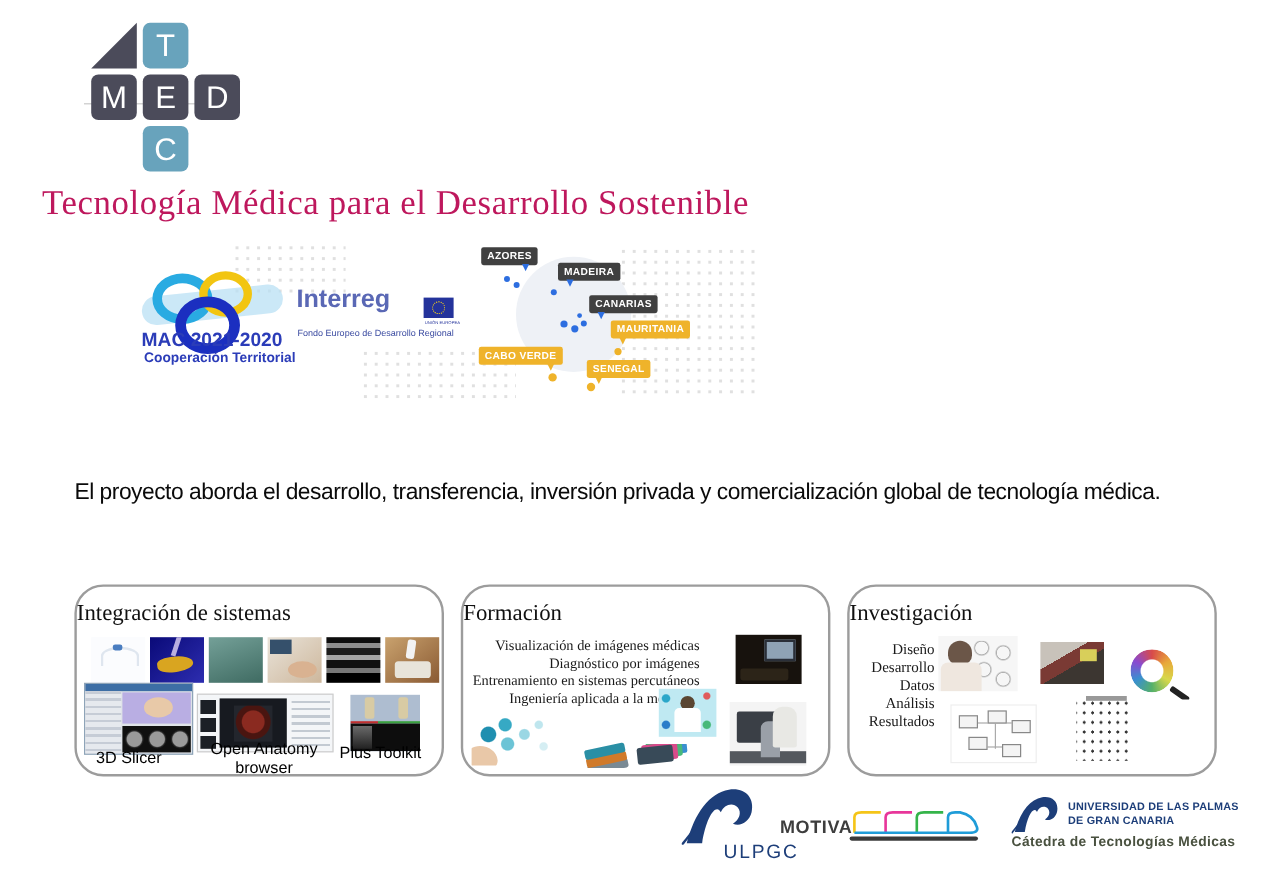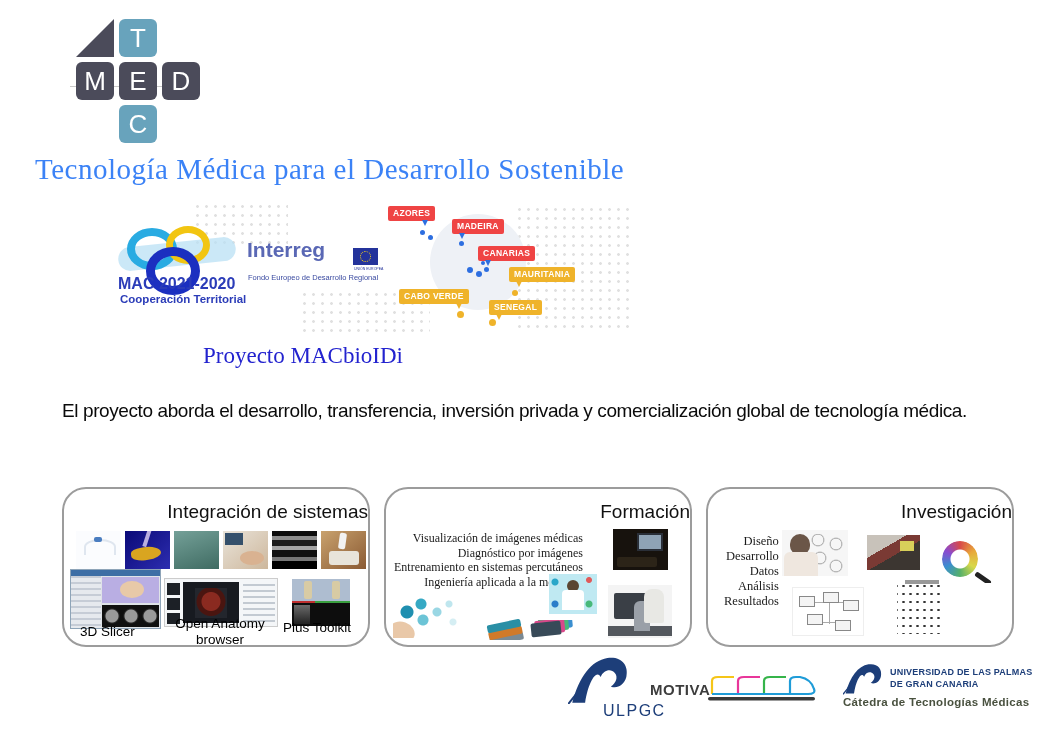--- a/index.html
+++ b/index.html
@@ -11,62 +11,62 @@
   .tile{position:absolute;width:38px;height:38px;border-radius:6px;display:flex;
         align-items:center;justify-content:center;color:#fff;font-size:26px;
         font-family:"Liberation Sans",sans-serif;}
   .tile.dark{background:#4b4b5a;}
   .tile.blue{background:#68a3bc;}
   .tri{position:absolute;width:0;height:0;border-bottom:38px solid #4b4b5a;
        border-left:38px solid transparent;}
   .logo-line{position:absolute;height:1px;background:#c9c9c9;}
 
   
-  .main-title{font-family:"Liberation Serif",serif;font-size:29px;color:#3b82f6;
+  .main-title{font-family:"Liberation Serif",serif;font-size:29px;color:#be185d;
               letter-spacing:.5px;white-space:nowrap;}
 
   
   .banner{width:530px;height:144px;background:#fff;}
   .dots{position:absolute;background-image:radial-gradient(#dcdcdc 1.3px,transparent 1.5px);
         background-size:9px 9px;opacity:.9;}
   .brush{position:absolute;background:#b9e0f4;border-radius:14px;transform:rotate(-6deg);opacity:.75;}
   .ring{position:absolute;border-radius:50%;}
   .mac-line1{position:absolute;font-weight:bold;font-size:16px;color:#2b3cb8;white-space:nowrap;}
   .mac-line2{position:absolute;font-weight:bold;font-size:11.5px;color:#2b3cb8;white-space:nowrap;}
   .interreg-name{position:absolute;font-weight:bold;font-size:21px;color:#5a68b5;}
   .interreg-sub{position:absolute;font-size:7.5px;color:#3a4aa0;white-space:nowrap;}
   .eu-flag{position:absolute;width:25px;height:17px;background:#24339b;}
   .eu-flag::before{content:"";position:absolute;left:7px;top:3px;width:9px;height:9px;
         border:1.4px dotted #f7d117;border-radius:50%;}
   .eu-cap{position:absolute;font-size:3.5px;color:#24339b;white-space:nowrap;}
   .map-circle{position:absolute;background:#eef1f6;border-radius:50%;}
   .mlabel{position:absolute;height:15px;line-height:15px;padding:0 5px;border-radius:2px;
           color:#fff;font-weight:bold;font-size:8.5px;letter-spacing:.3px;white-space:nowrap;}
-  .mlabel.blue{background:#ef4444;}
+  .mlabel.blue{background:#404040;margin-left:13px;}
   .mlabel.yellow{background:#efb32a;}
   .tail{position:absolute;bottom:-5px;width:0;height:0;
         border-left:3px solid transparent;border-right:3px solid transparent;}
   .mlabel.blue .tail{border-top:6px solid #2d6ee0;}
   .mlabel.yellow .tail{border-top:6px solid #efb32a;}
   .tail.l{left:7px;} .tail.r{right:7px;}
   .mdot{position:absolute;border-radius:50%;}
   .mdot.blue{background:#2d6ee0;} .mdot.yellow{background:#efb32a;}
 
   
   .mission{width:333px;font-family:"Liberation Serif",serif;font-size:17.5px;line-height:1.48;
            color:#141414;text-align:justify;}
   .project-title{font-family:"Liberation Serif",serif;font-size:23px;color:#2323cf;white-space:nowrap;}
   .description{width:932px;font-size:19px;letter-spacing:-.4px;line-height:1.55;color:#0a0a0a;
                text-align:justify;}
 
   
   .card{position:absolute;top:487px;width:308px;height:160px;border:2px solid #9c9c9c;
         border-radius:24px;background:#fff;box-sizing:border-box;}
-  .card-title{position:absolute;top:12px;left:0;right:0;text-align:right;
-              font-family:Liberation Sans, sans-serif;font-size:19px;color:#111;}
+  .card-title{position:absolute;top:12px;left:0;right:0;text-align:left;
+              font-family:Liberation Serif, serif;font-size:19px;color:#111;}
   .thumbrow{position:absolute;top:42px;left:12px;display:flex;gap:4px;}
   .thumb{width:45px;height:38px;position:relative;overflow:hidden;}
   .t1{background:#fbfcfe;}
   .t1::before{content:"";position:absolute;left:8px;top:8px;width:28px;height:14px;
       border-radius:50% 50% 0 0;border:2px solid #dfe6ef;border-bottom:none;}
   .t1::after{content:"";position:absolute;left:18px;top:6px;width:8px;height:5px;background:#4a7dc0;border-radius:2px;}
   .t2{background:linear-gradient(135deg,#0a0a78,#2d2db0);}
   .t2::before{content:"";position:absolute;left:6px;top:16px;width:30px;height:13px;
       background:#d9a520;border-radius:40% 60% 50% 50%;transform:rotate(-8deg);}
   .t2::after{content:"";position:absolute;left:20px;top:-2px;width:4px;height:18px;background:#b9aee0;transform:rotate(18deg);}
@@ -244,21 +244,20 @@
       <div class="mdot blue" style="left:366px;top:75px;width:6px;height:6px;"></div>
       <div class="mdot blue" style="left:374px;top:71px;width:5px;height:5px;"></div>
       <div class="mdot blue" style="left:371px;top:65px;width:4px;height:4px;"></div>
       <div class="mdot yellow" style="left:402px;top:94px;width:6px;height:6px;"></div>
       <div class="mdot yellow" style="left:347px;top:115px;width:7px;height:7px;"></div>
       <div class="mdot yellow" style="left:379px;top:123px;width:7px;height:7px;"></div>
     </div>
   </div>
 
 
-  <div class="abs project-title" style="left:203px;top:343px;">Proyecto MACbioIDi</div>
   <div class="abs description" style="left:62px;top:396px;">El proyecto aborda el desarrollo, transferencia, inversión privada y comercialización global de tecnología médica.</div>
 
   <div class="card" style="left:62px;">
     <div class="card-title">Integración de sistemas</div>
     <div class="thumbrow">
       <div class="thumb t1"></div>
       <div class="thumb t2"></div>
       <div class="thumb t3"></div>
       <div class="thumb t4"></div>
       <div class="thumb t5"></div>

